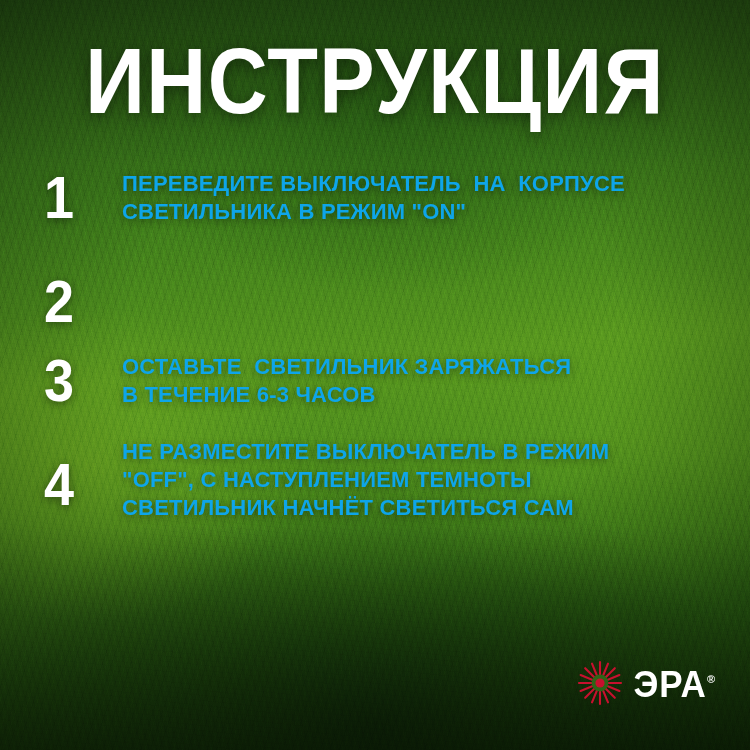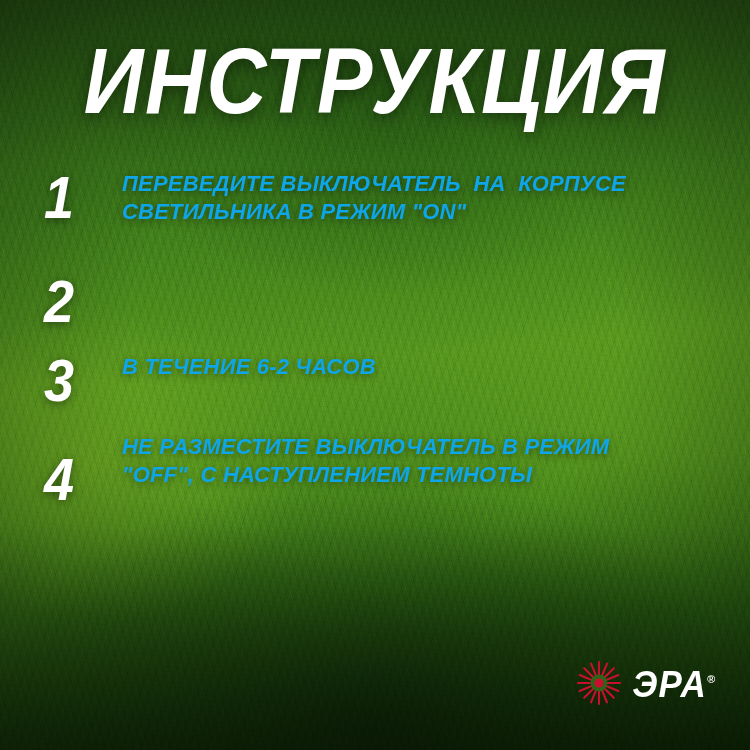--- a/index.html
+++ b/index.html
@@ -70,21 +70,20 @@
       linear-gradient(to bottom, rgba(0,0,0,0.22) 0%, rgba(0,0,0,0) 22%, rgba(0,0,0,0) 70%, rgba(0,0,0,0.40) 100%);
   }
 
   
   .content {
     position: relative;
     z-index: 3;
     height: 100%;
     box-sizing: border-box;
     padding: 4px 34px;
-    font-style: italic;
   }
 
   .title {
     position: absolute;
     top: 38px;
     left: 0;
     right: 0;
     text-align: center;
     font-size: 83px;
     line-height: 0.95;
@@ -186,29 +185,31 @@
         </div>
       </div>
 
       <div class="step">
         <div class="step-num align-mid">2</div>
       </div>
 
       <div class="step">
         <div class="step-num">3</div>
         <div class="step-text">
-          <div>В ТЕЧЕНИЕ 6-2 ЧАСОВ</div>
+          <div>ОСТАВЬТЕ  СВЕТИЛЬНИК ЗАРЯЖАТЬСЯ</div>
+          <div>В ТЕЧЕНИЕ 6-3 ЧАСОВ</div>
         </div>
       </div>
 
       <div class="step">
         <div class="step-num align-mid">4</div>
         <div class="step-text">
           <div>НЕ РАЗМЕСТИТЕ ВЫКЛЮЧАТЕЛЬ В РЕЖИМ</div>
           <div>"OFF", С НАСТУПЛЕНИЕМ ТЕМНОТЫ</div>
+          <div>СВЕТИЛЬНИК НАЧНЁТ СВЕТИТЬСЯ САМ</div>
         </div>
       </div>
 
     </div>
 
     <div class="logo">
       <div class="logo-mark">
         <svg width="46" height="46" viewBox="0 0 46 46" aria-hidden="true">
           <g stroke="#c8102e" stroke-width="2.1" stroke-linecap="round">
             <line x1="23" y1="23" x2="23" y2="2"></line>

